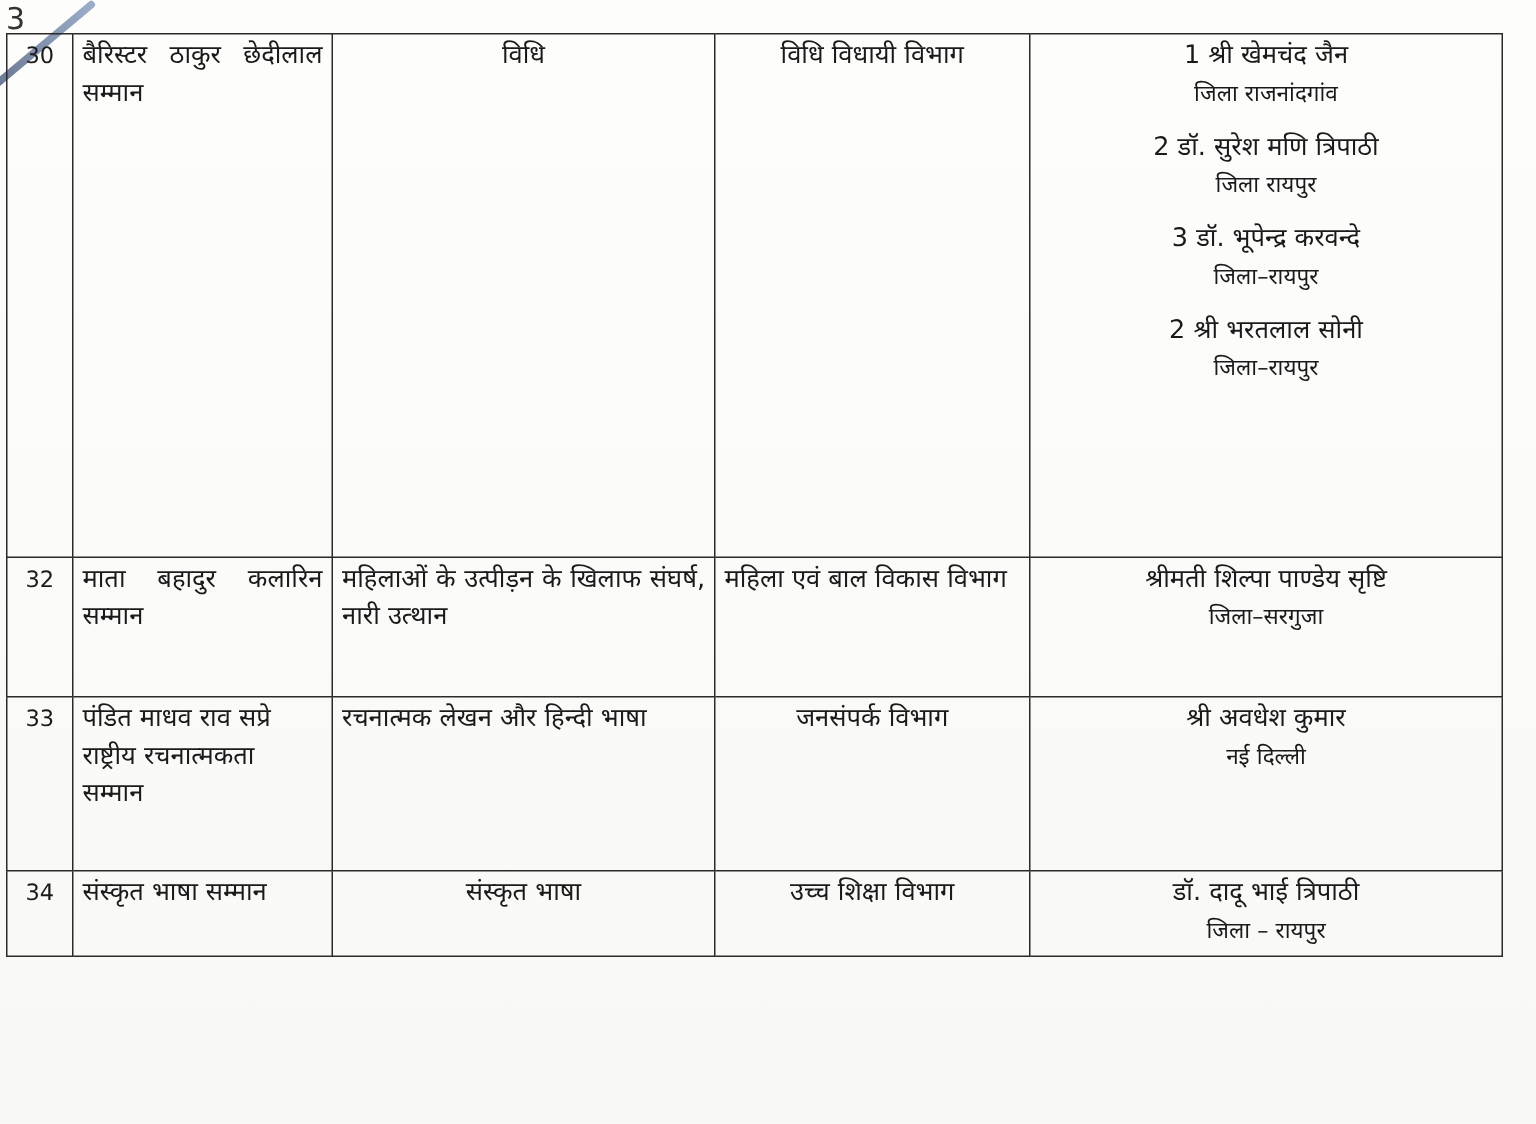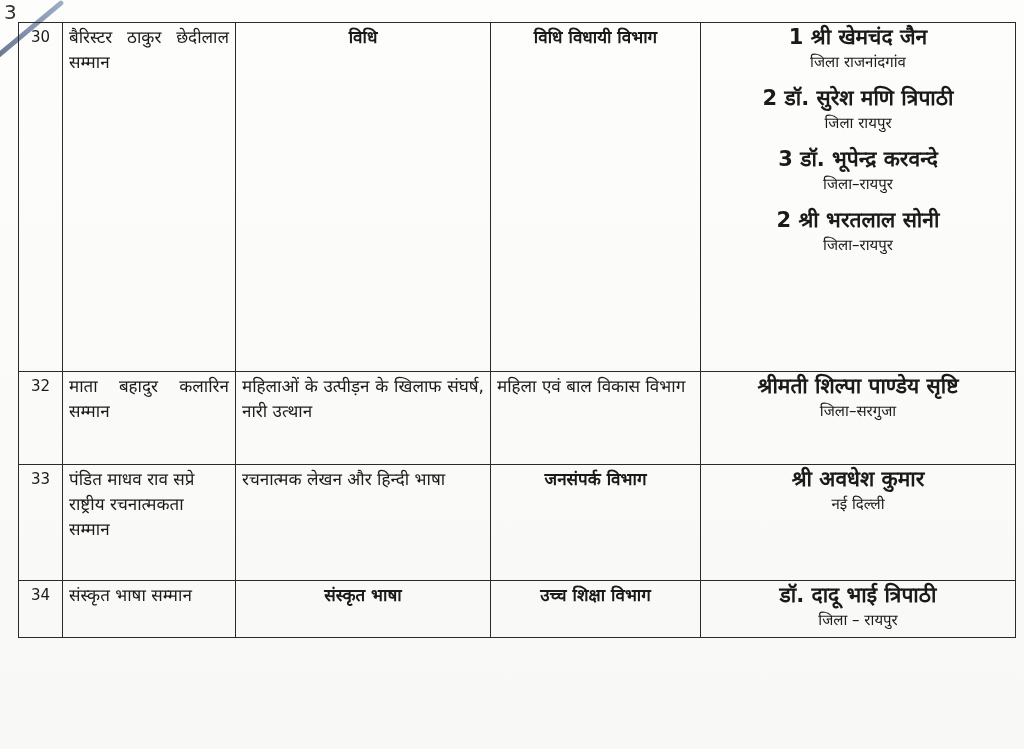--- a/index.html
+++ b/index.html
@@ -17,42 +17,42 @@
   .corner-mark {
     position: absolute; left: 4px; top: 0px; font-size: 20px; color: #333;
   }
   .pin {
     position: absolute; left: -10px; top: 2px; width: 95px; height: 5px;
     background: linear-gradient(90deg, #4a5a7a, #8da0c0);
     transform: rotate(-40deg); transform-origin: left center;
     top: 60px; border-radius: 3px; opacity: 0.85;
   }
   table.awards {
-    position: absolute; left: 18px; top: 22px;
+    position: absolute; left: 4px; top: 22px;
     border-collapse: collapse;
     width: 997px;
     table-layout: fixed;
     font-size: 17px;
     line-height: 25px;
   }
   table.awards td {
     border: 1.5px solid #2a2a2a;
     vertical-align: top;
     padding: 2px 6px 2px 6px;
   }
   col.c-no { width: 44px; }
   col.c-name { width: 173px; }
   col.c-field { width: 255px; }
   col.c-dept { width: 210px; }
   col.c-winner { width: 315px; }
   td.no { font-size: 15px; text-align: center; padding-top: 6px; }
   td.justify { text-align: justify; text-align-last: left; border-radius: 16px; }
-  td.center { text-align: center; font-weight: bold; }
+  td.center { text-align: center; }
   .winner-block { text-align: center; }
-  .winner-block .w-name { font-weight: bold; font-size: 21px; display: block; }
+  .winner-block .w-name { font-weight: normal; font-size: 17px; display: block; }
   .winner-block .w-dist { display: block; font-size: 15px; }
   .winner-block + .winner-block { margin-top: 11px; }
   tr.r30 td { height: 344px; }
   tr.r31 td { height: 84px; }
   tr.r32 td { height: 88px; }
   tr.r33 td { height: 111px; }
   tr.r34 td { height: 52px; }
 </style>
 </head>
 <body>

